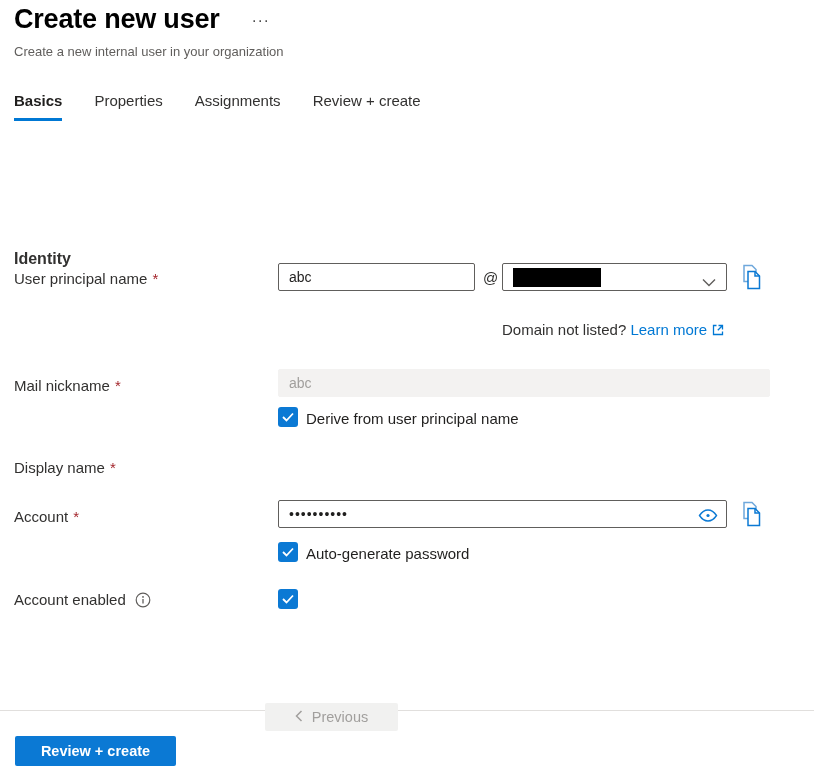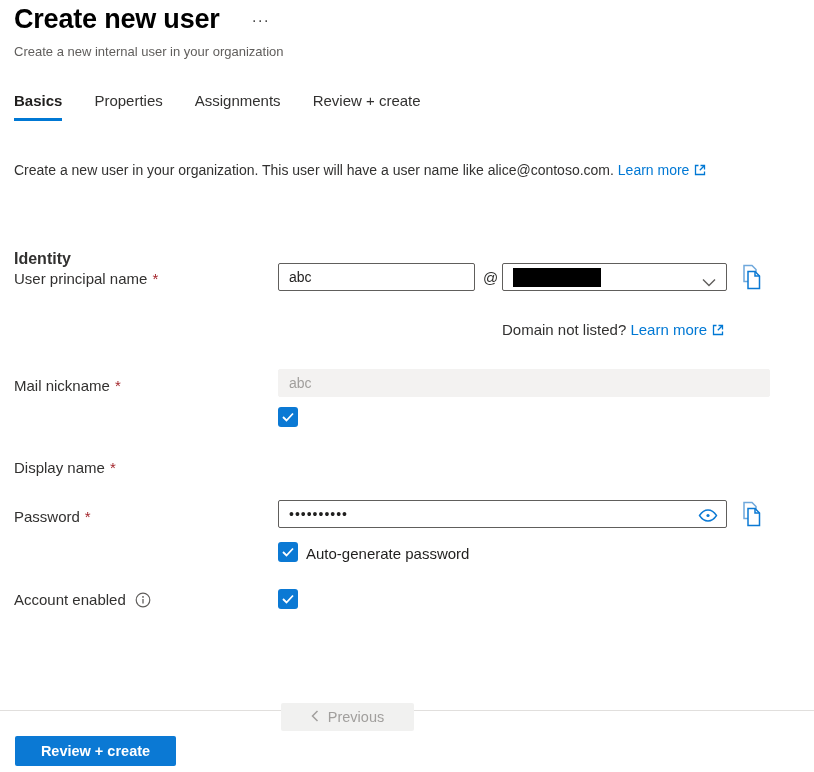--- a/index.html
+++ b/index.html
@@ -74,46 +74,39 @@
   .info-icon { margin-left:9px; display:inline-flex; cursor:default; }
 
   
   .divider { left:0; top:710px; width:814px; height:1px; background:#e1dfdd; }
   .btn {
     position:absolute; border:none; border-radius:2px; font-family:"Liberation Sans", sans-serif;
     font-size:14.5px; font-weight:600; display:flex; align-items:center; justify-content:center;
     gap:9px; cursor:pointer;
   }
   .btn-review { left:15px; top:736px; width:161px; height:30px; background:#0b79d4; color:#fff; }
-  .btn-prev { left:265px; top:703px; width:133px; height:28px; background:#f1f1f0; color:#a19f9d; cursor:default; font-weight:400;margin-left:16px; }
+  .btn-prev { left:265px; top:703px; width:133px; height:28px; background:#f1f1f0; color:#a19f9d; cursor:default; font-weight:400; }
   .btn-next { left:409px; top:736px; width:184px; height:30px; background:#fff; color:#201f1e; border:1px solid #8a8886; font-weight:400;margin-top:40px; }
 </style>
 </head>
 <body>
 
 <div class="canvas">
 
   <h1 class="abs title">Create new user</h1>
   <span class="abs more">...</span>
   <div class="abs subtitle">Create a new internal user in your organization</div>
 
   <div class="abs tabs">
     <div class="tab active"><span>Basics</span></div>
     <div class="tab"><span>Properties</span></div>
     <div class="tab"><span>Assignments</span></div>
     <div class="tab"><span>Review + create</span></div>
   </div>
 
-  <div class="abs intro">
-    <span>Create a new user in your organization. This user will have a user name like alice@contoso.com.</span>
-    <a class="link">Learn more</a><span class="ext-icon"><svg width="12" height="12" viewBox="0 0 12 12">
-          <path d="M4.5 1.5 H1.5 V10.5 H10.5 V7.5" fill="none" stroke="#0078d4" stroke-width="1.3"></path>
-          <path d="M6.5 1.5 H10.5 V5.5 M10.5 1.5 L5.8 6.2" fill="none" stroke="#0078d4" stroke-width="1.3"></path>
-        </svg></span>
-  </div>
 
   <h2 class="abs section-heading">Identity</h2>
 
   <div class="flabel lbl-upn">
     <span>User principal name</span><span class="req">*</span>
   </div>
   <input class="tb upn-input" value="abc" style="">
   <span class="abs at-sign">@</span>
   <div class="abs domain-select">
     <div class="redaction"></div>
@@ -138,27 +131,28 @@
   <div class="flabel lbl-nick">
     <span>Mail nickname</span><span class="req">*</span>
   </div>
   <input class="tb nickname-input" disabled="" value="abc" style="">
 
   <div class="checkbox cb-derive">
     <svg width="12" height="10" viewBox="0 0 12 10">
         <path d="M1 5 L4.5 8.5 L11 1.5" fill="none" stroke="#fff" stroke-width="1.8"></path>
       </svg>
   </div>
+  <div class="cb-label cb-derive-label">Derive from user principal name</div>
 
   <div class="flabel lbl-disp">
     <span>Display name</span><span class="req">*</span>
   </div>
 
   <div class="flabel lbl-pass">
-    <span>Password</span><span class="req">*</span>
+    <span>Account</span><span class="req">*</span>
   </div>
   <div class="abs password-wrap">
     <input class="tb password-input" value="••••••••••" style="">
     <span class="eye-icon"><svg width="20" height="13" viewBox="0 0 20 13">
           <path d="M1.5 6.5 C4.5 2 8 1 10 1 C12 1 15.5 2 18.5 6.5 C15.5 11 12 12 10 12 C8 12 4.5 11 1.5 6.5 Z" fill="none" stroke="#0b79d4" stroke-width="1.4"></path>
           <circle cx="10" cy="6.5" r="1.6" fill="#0b79d4"></circle>
         </svg></span>
   </div>
   <span class="abs copy-icon copy-pass"><svg width="23" height="26" viewBox="0 0 23 26">
         <path d="M4 1.5 H12 L16 5.5 V17.5 H4 Z" fill="#fff" stroke="#6fa8dc" stroke-width="1.5"></path>

